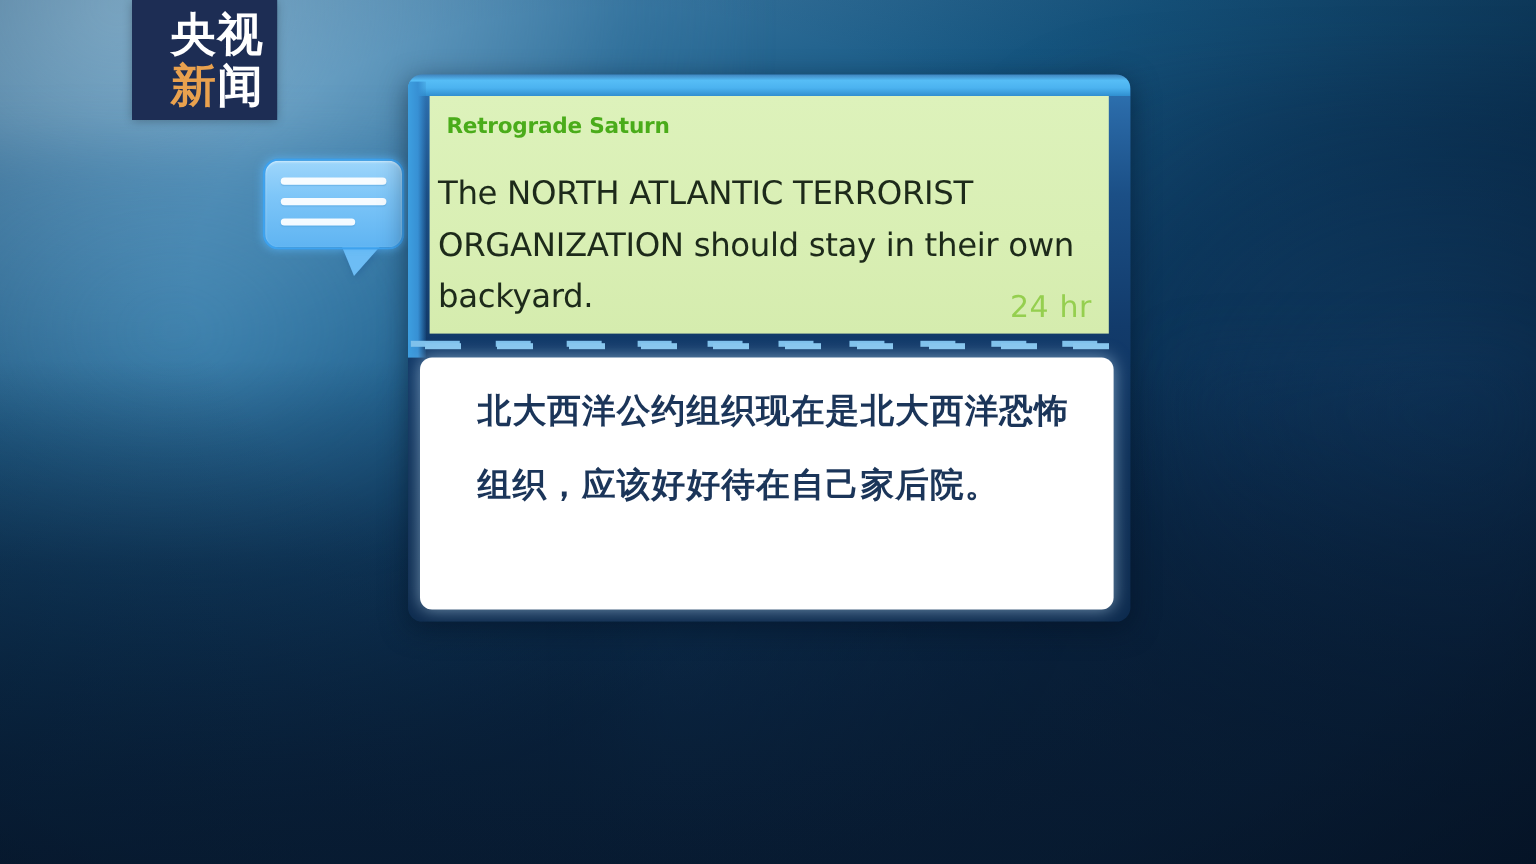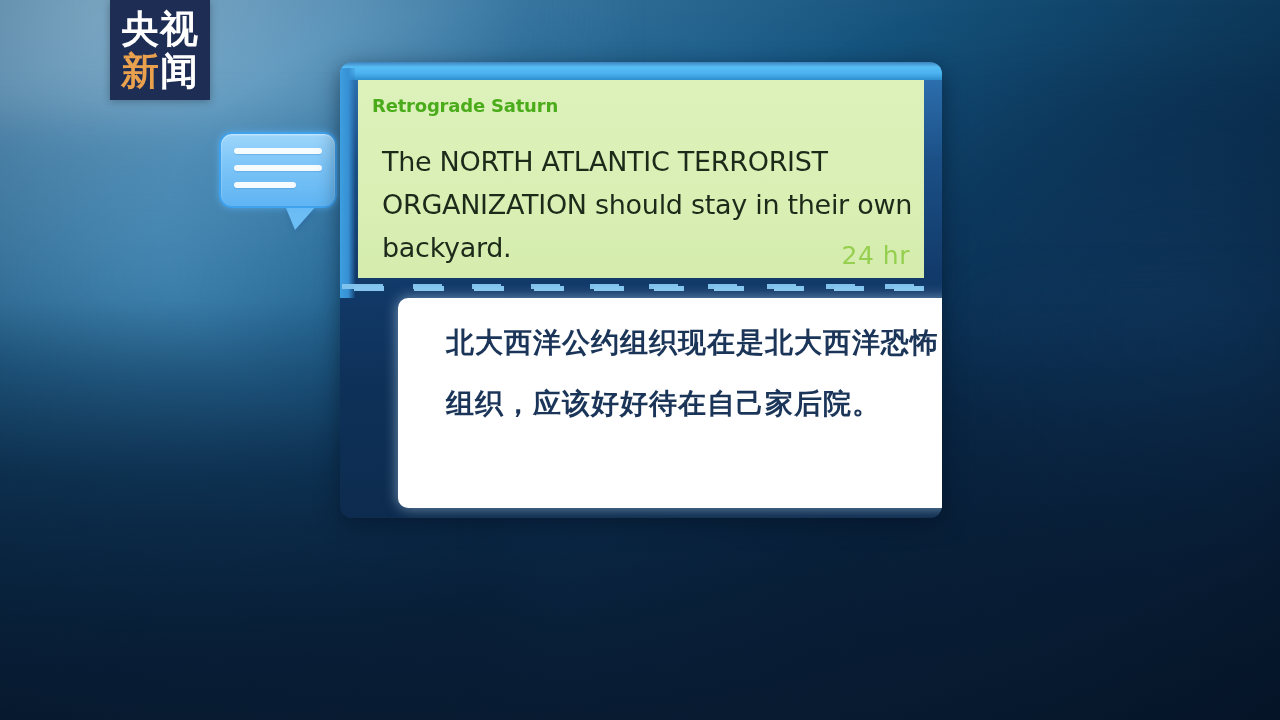--- a/index.html
+++ b/index.html
@@ -76,20 +76,21 @@
   .logo {
     position: absolute;
     left: 110px; top: 0px;
     width: 100px; height: 100px;
     background: #1d2d54;
     display: flex;
     flex-direction: column;
     align-items: center;
     justify-content: center;
     box-shadow: 0 1px 8px rgba(0,0,0,0.30);
+    padding-left: 21px;
   }
   .logo-row {
     display: flex;
     line-height: 1;
     font-family: "DejaVu Sans", sans-serif;
     font-weight: 700;
     font-size: 38px;
     letter-spacing: 1px;
   }
   .logo-row.top { color: #ffffff; margin-bottom: 4px; }
@@ -176,21 +177,21 @@
     left: 14px; top: 15px;
     font-family: "DejaVu Sans", sans-serif;
     font-weight: 700;
     font-size: 18px;
     color: #4aac1a;
     letter-spacing: -0.2px;
     white-space: nowrap;
   }
   .tweet-body {
     position: absolute;
-    left: 24px; top: 60px;
+    left: 7px; top: 60px;
     width: 540px;
     font-family: "DejaVu Sans", "Liberation Sans", sans-serif;
     font-size: 27px;
     line-height: 43px;
     color: #1d2a1a;
     letter-spacing: -0.3px;
   }
   .tweet-time {
     position: absolute;
     right: 14px; bottom: 8px;
@@ -220,21 +221,20 @@
       rgba(255,255,255,0) 30px, rgba(255,255,255,0) 60px);
   }
 
   .white-panel {
     position: absolute;
     left: 10px; top: 236px;
     width: 578px; height: 210px;
     background: #ffffff;
     border-radius: 10px;
     box-shadow: 0 0 14px rgba(200,232,255,0.55);
-    margin-left: 48px;
   }
   .cn-text {
     position: absolute;
     left: 48px; top: 14px;
     width: 500px;
     font-family: "DejaVu Serif", "Liberation Serif", serif;
     font-weight: 700;
     font-size: 28px;
     line-height: 61px;
     color: #1b3559;

